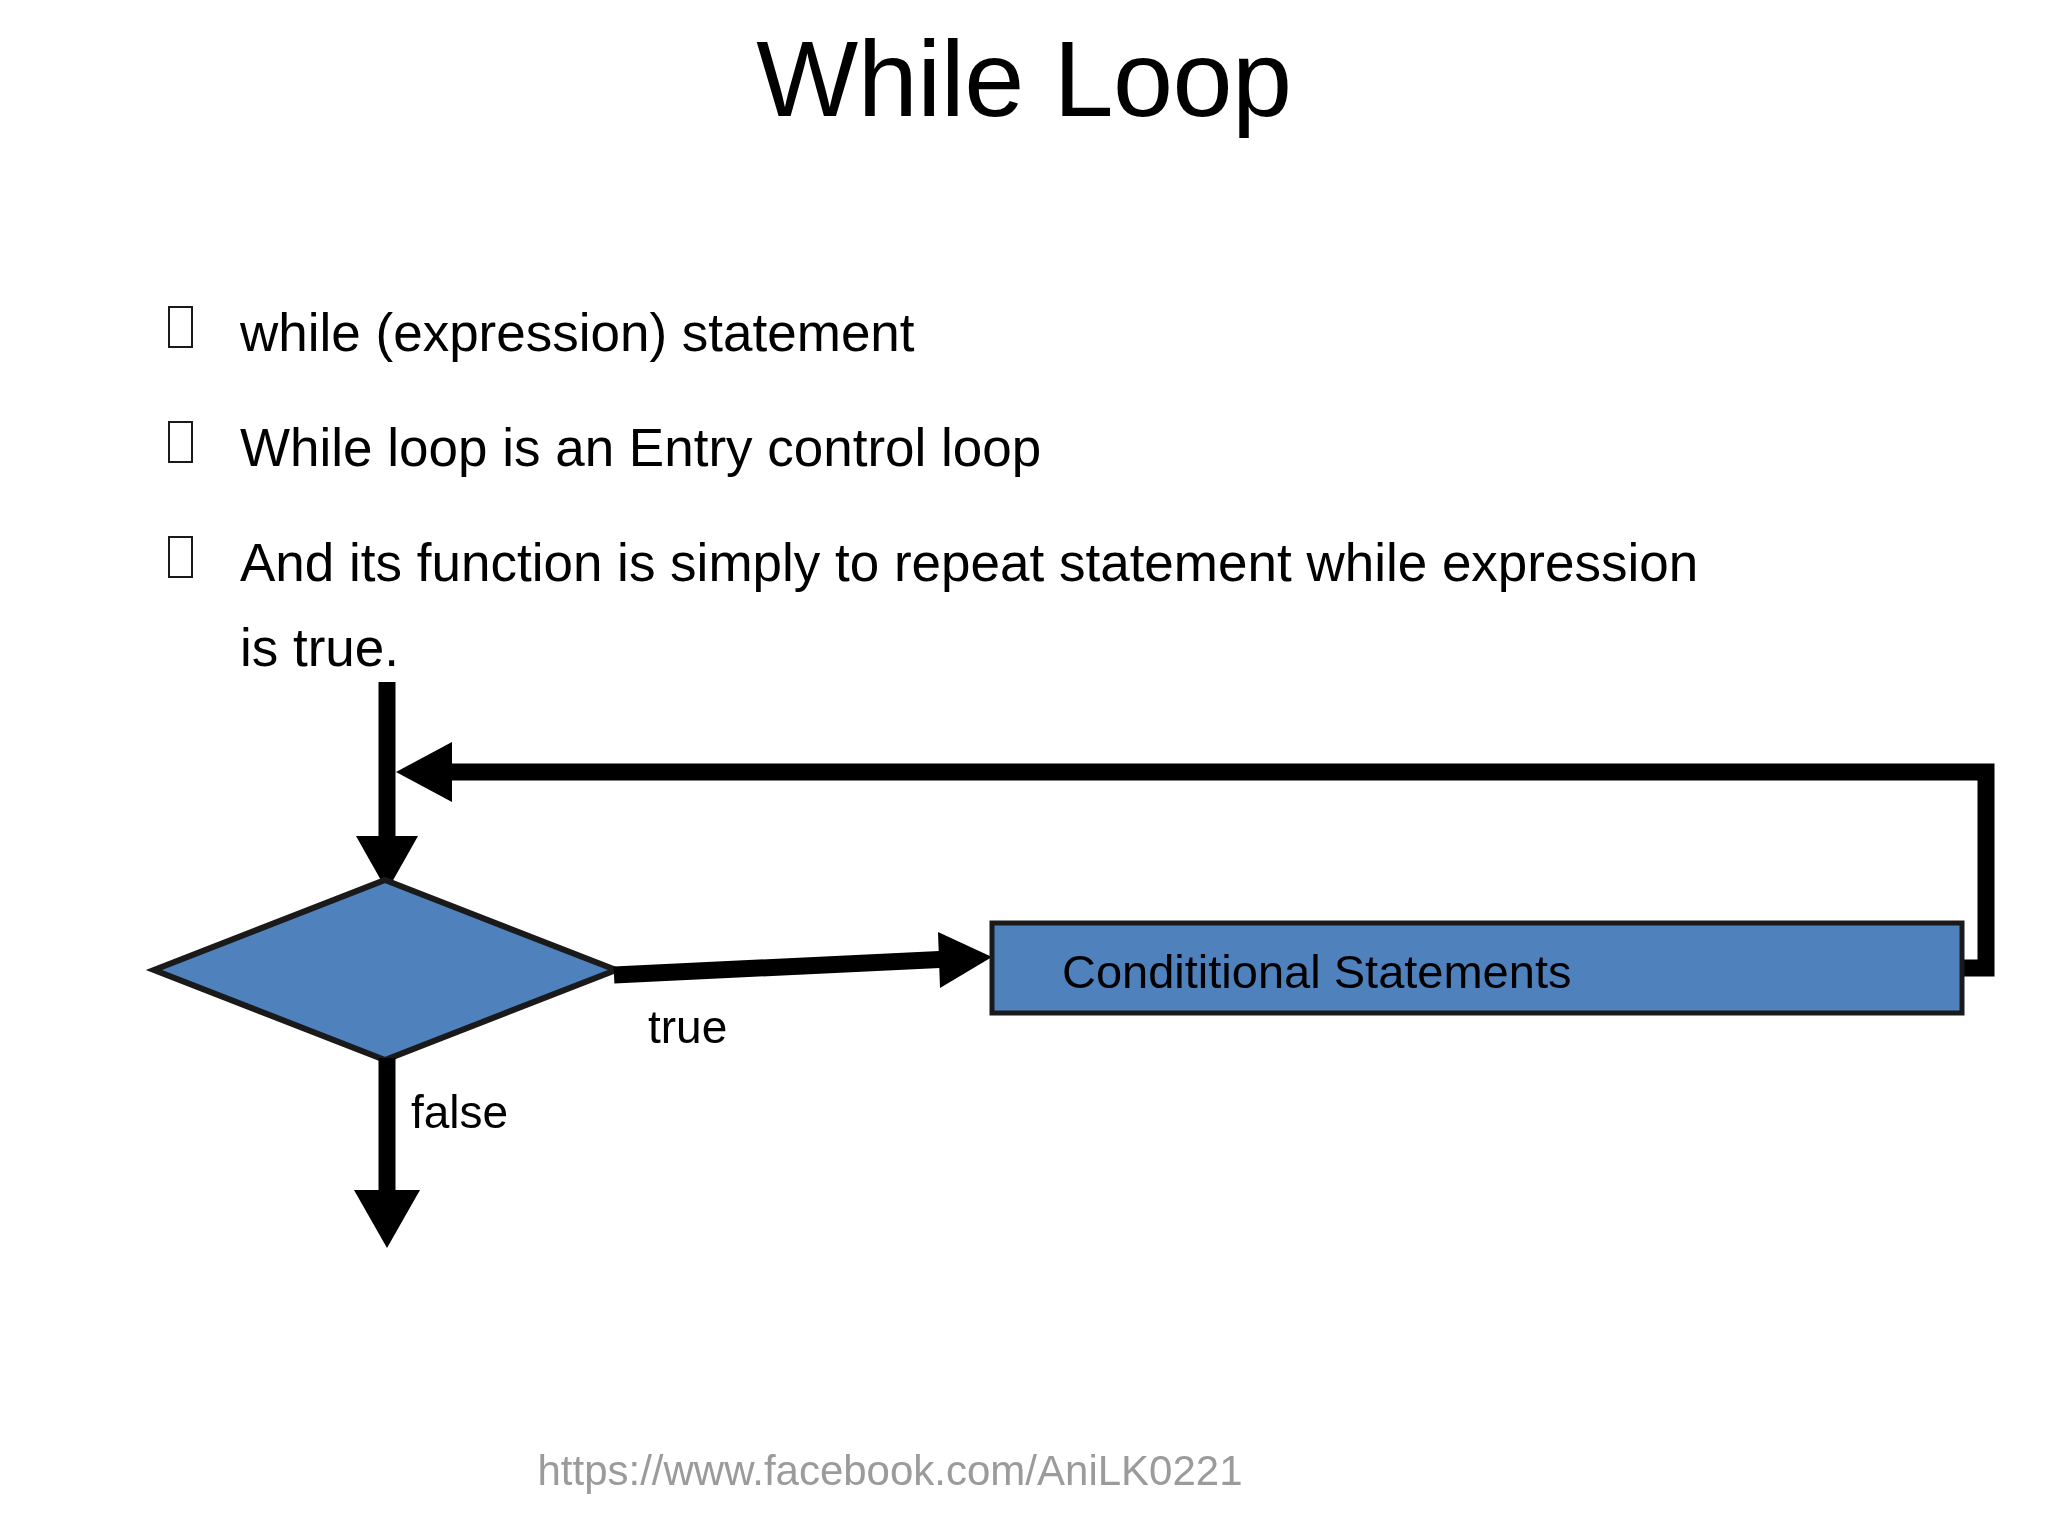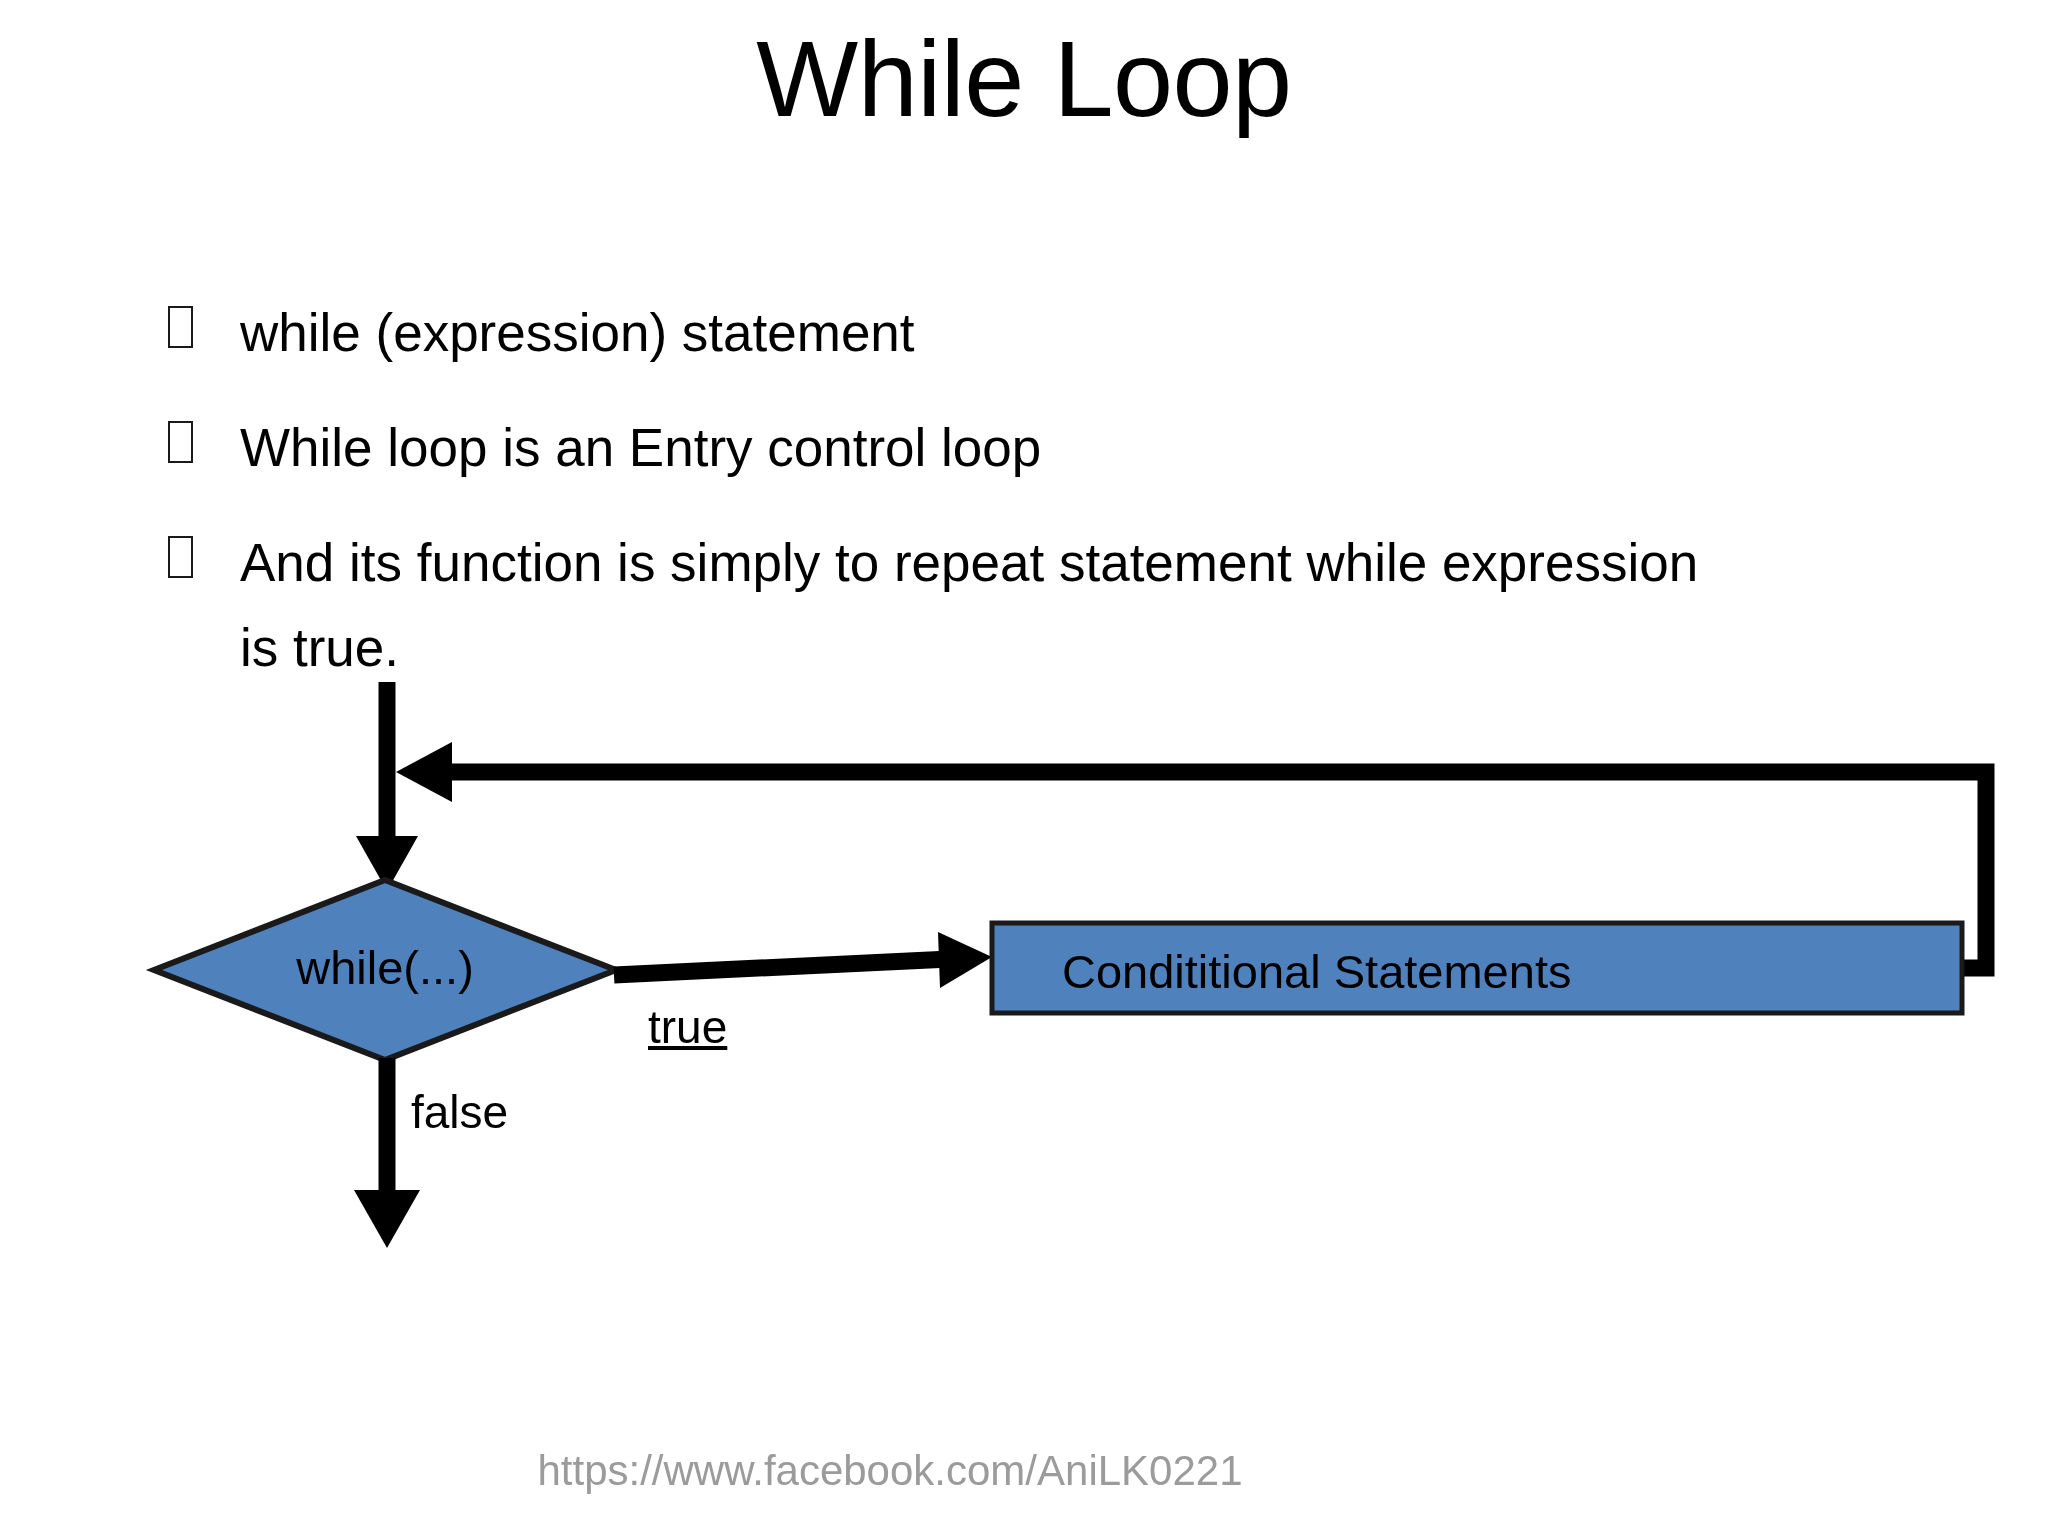--- a/index.html
+++ b/index.html
@@ -88,21 +88,21 @@
     height: 1536px;
     pointer-events: none;
   }
   .fc-label {
     position: absolute;
     font-size: 46px;
     color: #000000;
     white-space: nowrap;
     font-weight: 400;
   }
-  #label-true  { left: 648px;  top: 1000px; text-decoration: underline; }
+  #label-true  { left: 648px;  top: 1000px; }
   #label-false { left: 411px;  top: 1085px; }
 
   #label-while {
     position: absolute;
     left: 152px;
     top: 940px;
     width: 466px;
     text-align: center;
     font-size: 47px;
     color: #000000;
@@ -181,21 +181,20 @@
       <rect x="992" y="923" width="970" height="90" fill="#4F81BD" stroke="#1A1A1A" stroke-width="5"></rect>
     </g>
 
     <g>
       <line x1="387" y1="1058" x2="387" y2="1215" stroke="#000000" stroke-width="17"></line>
       <polygon points="387,1248 354,1190 420,1190" fill="#000000"></polygon>
     </g>
 
   </svg>
 
-  <div id="label-while">while(...)</div>
 
   <div id="label-cond">Condititional Statements</div>
 
   <div class="fc-label" id="label-true">true</div>
 
   <div class="fc-label" id="label-false">false</div>
 
   <div id="footer-url">https://www.facebook.com/AniLK0221</div>
 
 </div>

